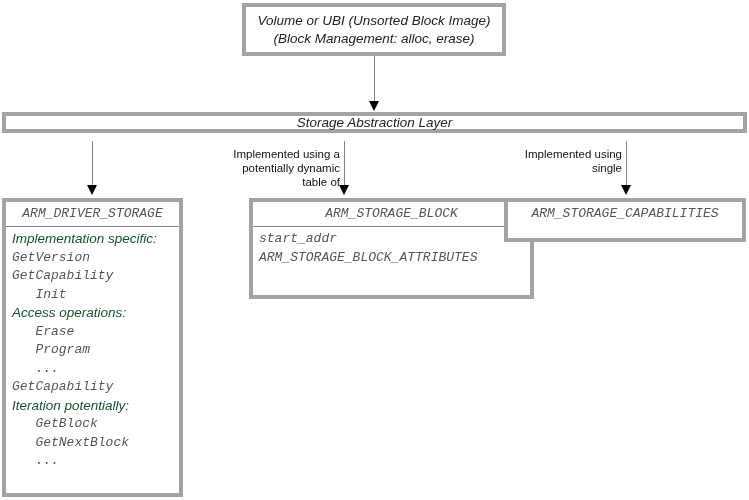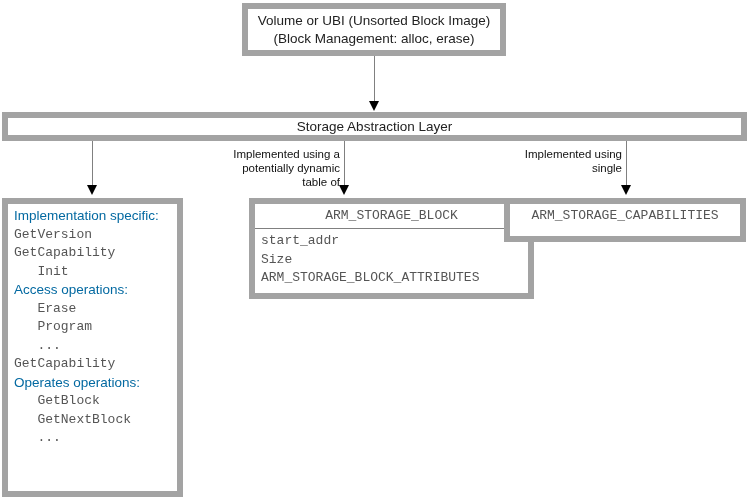--- a/index.html
+++ b/index.html
@@ -12,22 +12,23 @@
     width: 749px;
     height: 500px;
     background: #ffffff;
     font-family: "Liberation Sans", sans-serif;
     overflow: hidden;
   }
 
   .box {
     position: absolute;
     box-sizing: border-box;
-    border: 6px solid #a3a3a3;
+    border: 4px solid #a3a3a3;
     background: #ffffff;
+    font-style: italic;
   }
 
   .box-title {
     text-align: center;
     color: #222222;
     font-family: "Liberation Sans", sans-serif;
     font-size: 13.5px;
     line-height: 18px;
   }
 
@@ -42,21 +43,21 @@
     align-items: center;
     justify-content: center;
   }
   #top-box .line { white-space: nowrap; }
 
   
   #sal-box {
     left: 2px;
     top: 112px;
     width: 745px;
-    height: 29px;
+    height: 21px;
     display: flex;
     align-items: center;
     justify-content: center;
   }
 
   
   .class-box { background: #ffffff; }
   .class-header {
     box-sizing: border-box;
     border-bottom: 1px solid #808080;
@@ -75,21 +76,21 @@
     line-height: 18.5px;
   }
   .row.mono {
     font-family: "Liberation Mono", monospace;
     font-size: 13px;
     color: #555555;
   }
   .row.label {
     font-family: "Liberation Sans", sans-serif;
     font-size: 13.5px;
-    color: #0369a1;
+    color: #14532d;
   }
 
   #driver-box {
     left: 2px;
     top: 198px;
     width: 181px;
     height: 299px;
   }
   #block-box {
     left: 202px;
@@ -168,42 +169,42 @@
 table of</div>
 
   <div class="connector">
     <div class="conn-line" style="left:626px; top:141px; height:45px;"></div>
     <div class="arrow-head" style="left:621px; top:185px;"></div>
   </div>
   <div class="edge-label" style="left:470px; top:147px; width:152px;">Implemented using
 single</div>
 
   <div class="box class-box" id="driver-box">
+    <div class="class-header">ARM_DRIVER_STORAGE</div>
     <div class="class-body">
         <div class="row label">Implementation specific:</div>
         <div class="row mono">GetVersion</div>
         <div class="row mono">GetCapability</div>
         <div class="row mono">   Init</div>
         <div class="row label">Access operations:</div>
         <div class="row mono">   Erase</div>
         <div class="row mono">   Program</div>
         <div class="row mono">   ...</div>
         <div class="row mono">GetCapability</div>
-        <div class="row label">Operates operations:</div>
+        <div class="row label">Iteration potentially:</div>
         <div class="row mono">   GetBlock</div>
         <div class="row mono">   GetNextBlock</div>
         <div class="row mono">   ...</div>
       </div>
   </div>
 
   <div class="box class-box" id="block-box">
     <div class="class-header">ARM_STORAGE_BLOCK</div>
     <div class="class-body">
         <div class="row mono">start_addr</div>
-        <div class="row mono">Size</div>
         <div class="row mono">ARM_STORAGE_BLOCK_ATTRIBUTES</div>
       </div>
   </div>
 
   <div class="box class-box" id="caps-box">
     <div class="class-header">ARM_STORAGE_CAPABILITIES</div>
   </div>
 
 </div>
 

